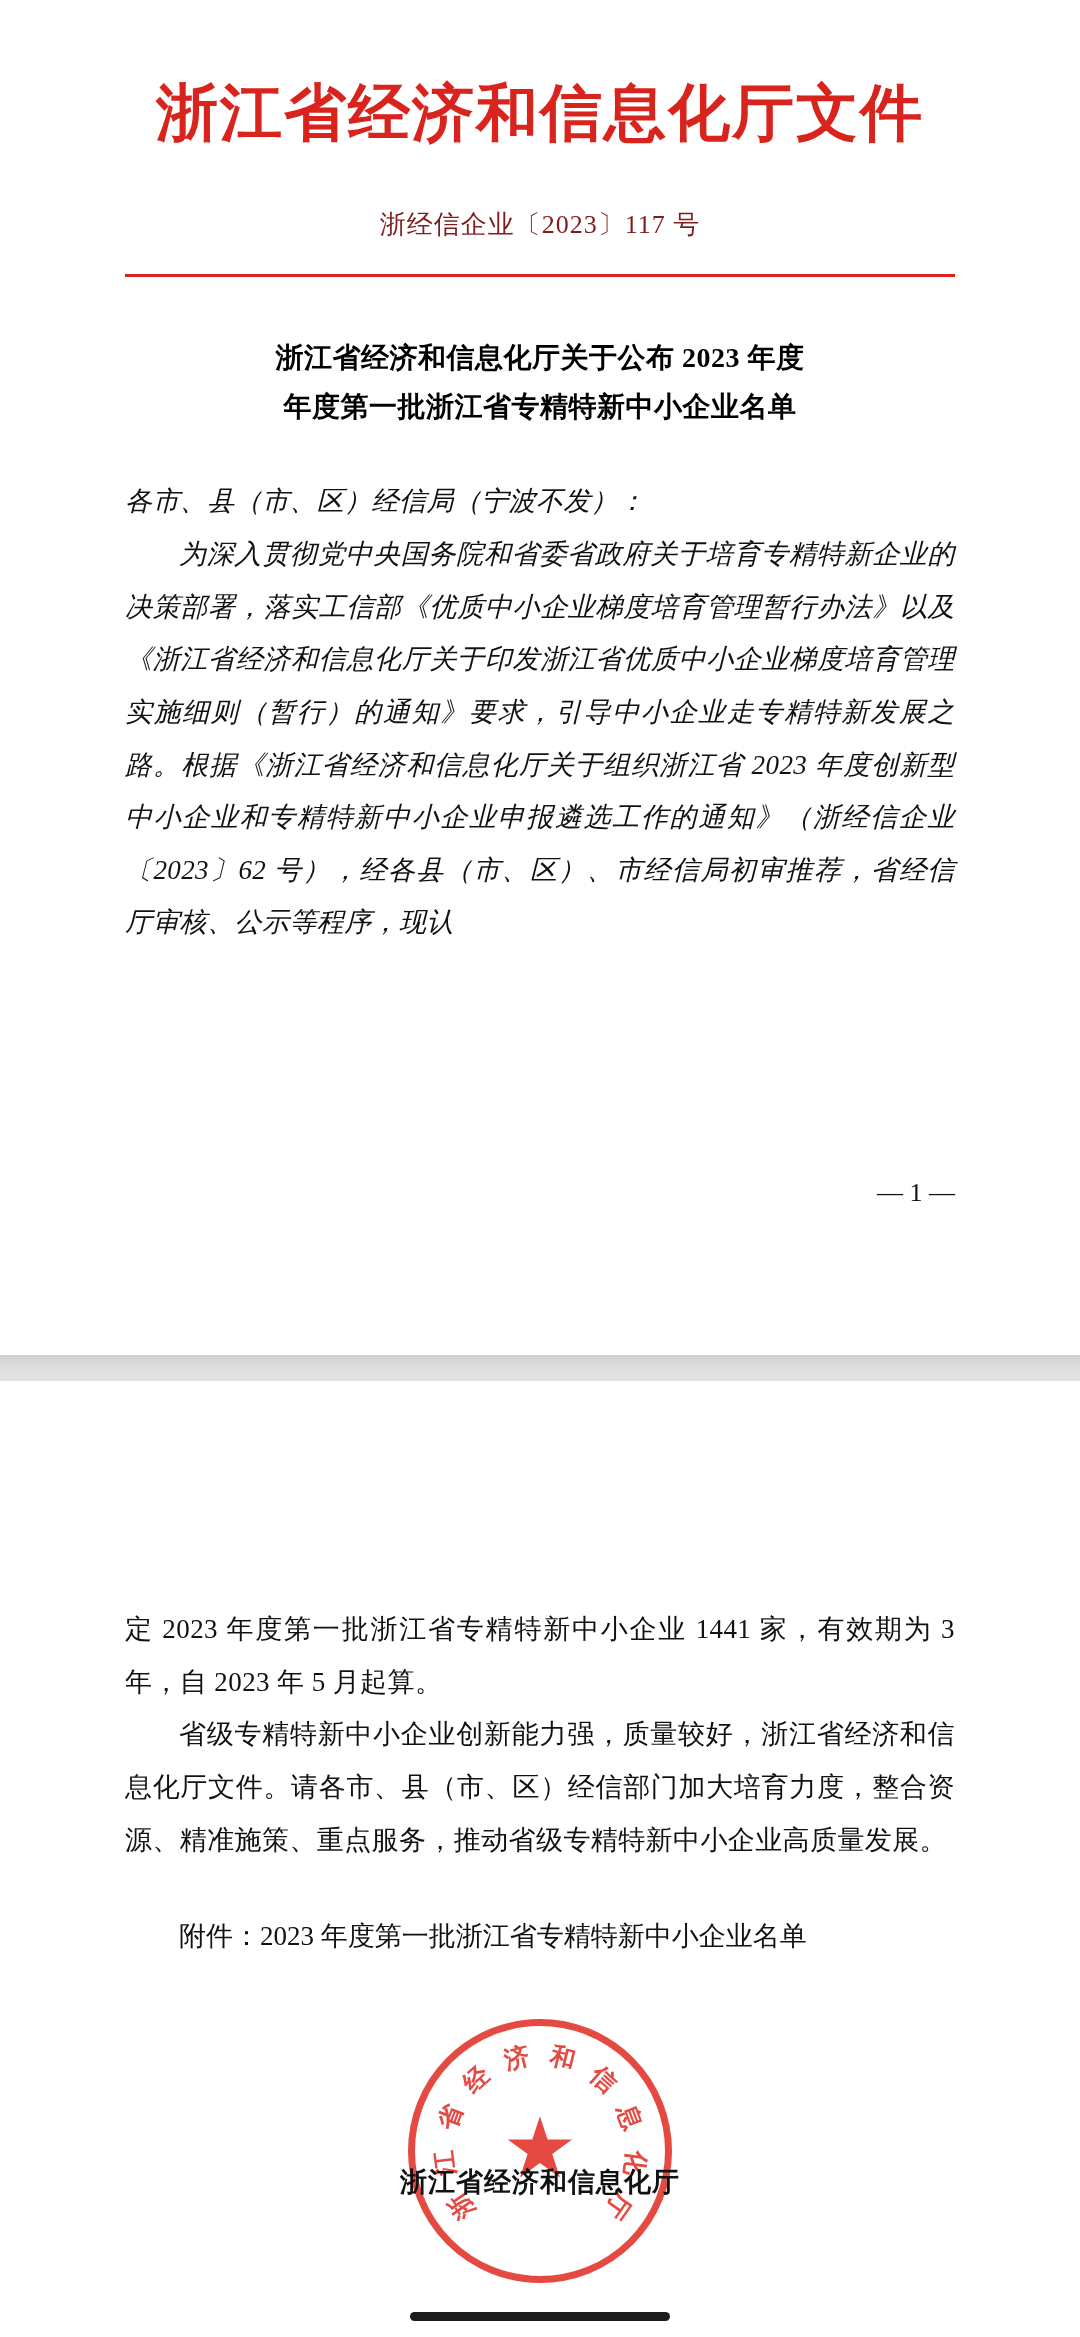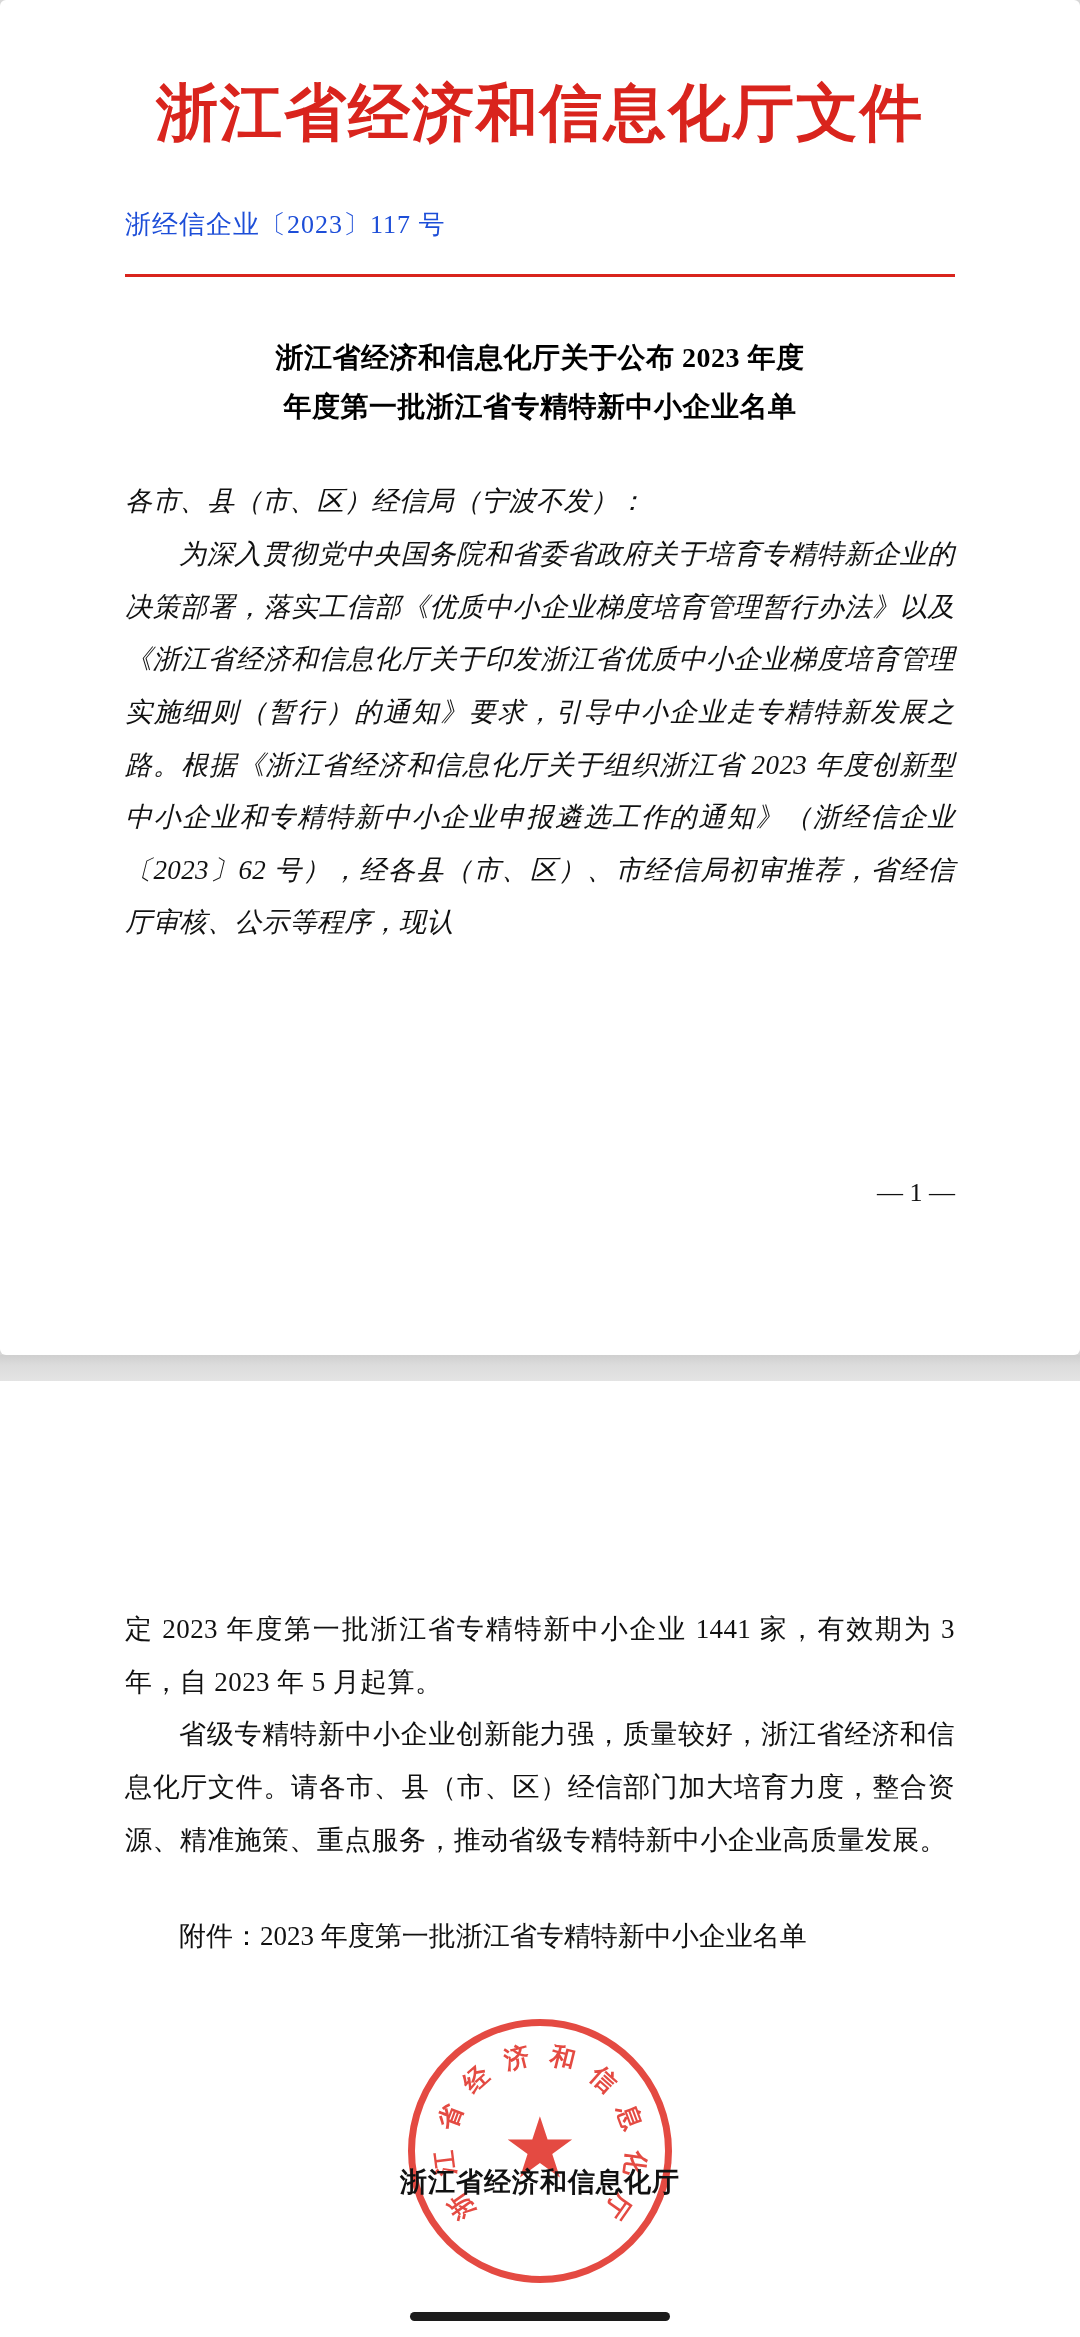--- a/index.html
+++ b/index.html
@@ -22,21 +22,20 @@
   
   .page {
     position: absolute;
     left: 0;
     width: 1080px;
     background: #ffffff;
   }
   .page-1 {
     top: 0;
     height: 1355px;
-    border-radius: 6px;
   }
   .page-gap {
     position: absolute;
     top: 1355px;
     left: 0;
     width: 1080px;
     height: 26px;
     background: linear-gradient(to bottom, #cfcfcf 0%, #dcdcdc 40%, #e4e4e4 100%);
   }
   .page-2 {
@@ -59,22 +58,23 @@
     color: #d9241d;
     font-size: 62px;
     font-weight: bold;
     letter-spacing: 2px;
     font-family: "Liberation Serif", "DejaVu Serif", serif;
     line-height: 1.15;
     white-space: nowrap;
   }
   .doc-number {
     margin-top: 58px;
+    text-align: center;
     font-size: 26px;
-    color: #1d4ed8;
+    color: #7f1d1d;
     letter-spacing: 1px;
   }
   .red-rule {
     margin: 32px auto 0 auto;
     width: 830px;
     height: 3px;
     background: #d9241d;
   }
 
   

